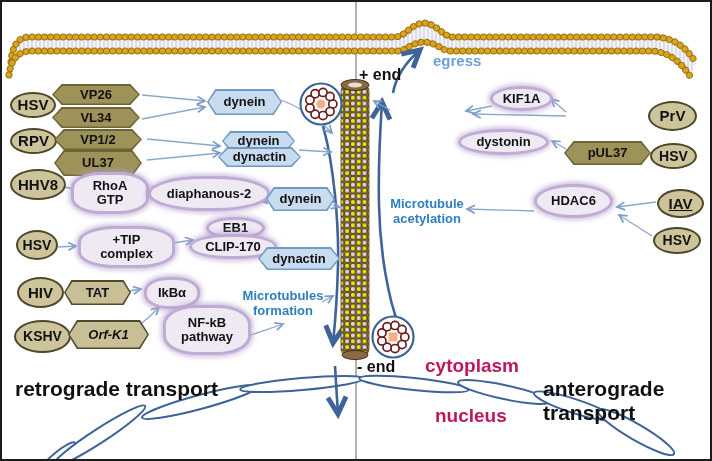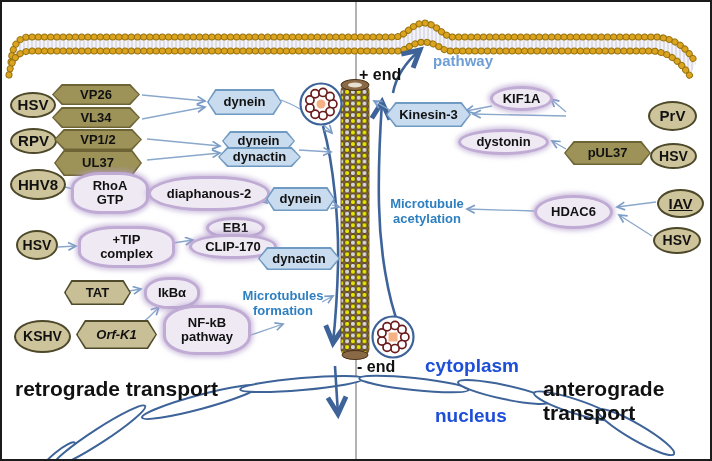--- a/index.html
+++ b/index.html
@@ -19,21 +19,21 @@
   .hex-olive .f{background:#9d9359;}
   .hex-tan{background:#4f4b2a;}
   .hex-tan .f{background:#c9bf96;}
   .hex-blue{background:#6f9ac2;}
   .hex-blue .f{background:#c9dbee;}
   
   .blob{background:#efe9f4;border:3px solid #c0abd4;box-shadow:0 0 5px 2px rgba(178,156,205,.65);
         border-radius:38%;font-size:13px;}
   .ell{border-radius:50%;}
   .blue-label{position:absolute;color:#2e7fc0;font-weight:bold;font-size:13px;text-align:center;line-height:1.15;}
-  .red-label{position:absolute;color:#1d4ed8;font-weight:600;font-size:19px;}
+  .red-label{position:absolute;color:#be185d;font-weight:600;font-size:19px;}
   .black-label{position:absolute;color:#111;font-weight:bold;font-size:21px;}
   .end-label{position:absolute;color:#111;font-weight:bold;font-size:16px;}
   .italic{font-style:italic;}
 </style>
 </head>
 <body>
 
 <div id="fig">
 
   <svg width="708" height="457" viewBox="0 0 708 457">
@@ -215,72 +215,71 @@
       <span>EB1</span>
     </div>
   <div class="node blob" style="left:187px;top:232px;width:88px;height:25px;border-radius:45%/50%;">
       <span>CLIP-170</span>
     </div>
   <div class="node hex hex-blue clip-hex" style="left:256px;top:245px;width:82px;height:23px;">
       <i class="f clip-hex"></i>
       <span>dynactin</span>
     </div>
 
+  <div class="node ve" style="left:15px;top:275px;width:47px;height:31px;">
+      <span>HIV</span>
+    </div>
   <div class="node hex hex-tan clip-hex" style="left:62px;top:278px;width:67px;height:25px;">
       <i class="f clip-hex"></i>
       <span>TAT</span>
     </div>
   <div class="node blob" style="left:142px;top:275px;width:56px;height:32px;border-radius:45%;">
       <span>IkBα</span>
     </div>
 
   <div class="node ve" style="left:12px;top:318px;width:57px;height:33px;font-size:14px;">
       <span>KSHV</span>
     </div>
-  <div class="node hex hex-tan clip-hex italic" style="left:66px;top:318px;width:81px;height:29px;margin-left:8px;">
+  <div class="node hex hex-tan clip-hex italic" style="left:66px;top:318px;width:81px;height:29px;">
       <i class="f clip-hex"></i>
       <span>Orf-K1</span>
     </div>
   <div class="node blob" style="left:161px;top:303px;width:88px;height:50px;">
       <span style="width:58px;">NF-kB pathway</span>
     </div>
 
-  <div class="node hex hex-blue clip-hex" style="left:384px;top:100px;width:85px;height:25px;">
-      <i class="f clip-hex"></i>
-      <span>Kinesin-3</span>
-    </div>
   <div class="node blob ell" style="left:488px;top:84px;width:63px;height:25px;">
       <span>KIF1A</span>
     </div>
   <div class="node blob ell" style="left:456px;top:127px;width:91px;height:26px;">
       <span>dystonin</span>
     </div>
 
   <div class="node ve" style="left:646px;top:99px;width:49px;height:30px;">
       <span>PrV</span>
     </div>
   <div class="node hex hex-olive clip-hex" style="left:562px;top:139px;width:87px;height:24px;">
       <i class="f clip-hex"></i>
       <span>pUL37</span>
     </div>
   <div class="node ve" style="left:648px;top:141px;width:47px;height:26px;font-size:14px;">
       <span>HSV</span>
     </div>
 
-  <div class="node blob ell" style="left:532px;top:193px;width:79px;height:34px;align-items:center;">
+  <div class="node blob ell" style="left:532px;top:182px;width:79px;height:34px;align-items:center;">
       <span>HDAC6</span>
     </div>
   <div class="node ve" style="left:655px;top:187px;width:47px;height:29px;text-decoration:underline;">
       <span>IAV</span>
     </div>
   <div class="node ve" style="left:651px;top:225px;width:48px;height:27px;font-size:14px;">
       <span>HSV</span>
     </div>
 
-  <div class="blue-label" style="left:431px;top:50px;font-size:15px;color:#6f9ed6;">pathway</div>
+  <div class="blue-label" style="left:431px;top:50px;font-size:15px;color:#6f9ed6;">egress</div>
   <div class="blue-label" style="left:384px;top:195px;width:82px;">Microtubule acetylation</div>
   <div class="blue-label" style="left:238px;top:287px;width:86px;">Microtubules formation</div>
 
   <div class="end-label" style="left:357px;top:64px;">+ end</div>
   <div class="end-label" style="left:355px;top:356px;">- end</div>
 
   <div class="black-label" style="left:13px;top:375px;">retrograde transport</div>
   <div class="black-label" style="left:541px;top:375px;">anterograde transport</div>
 
   <div class="red-label" style="left:423px;top:353px;">cytoplasm</div>

